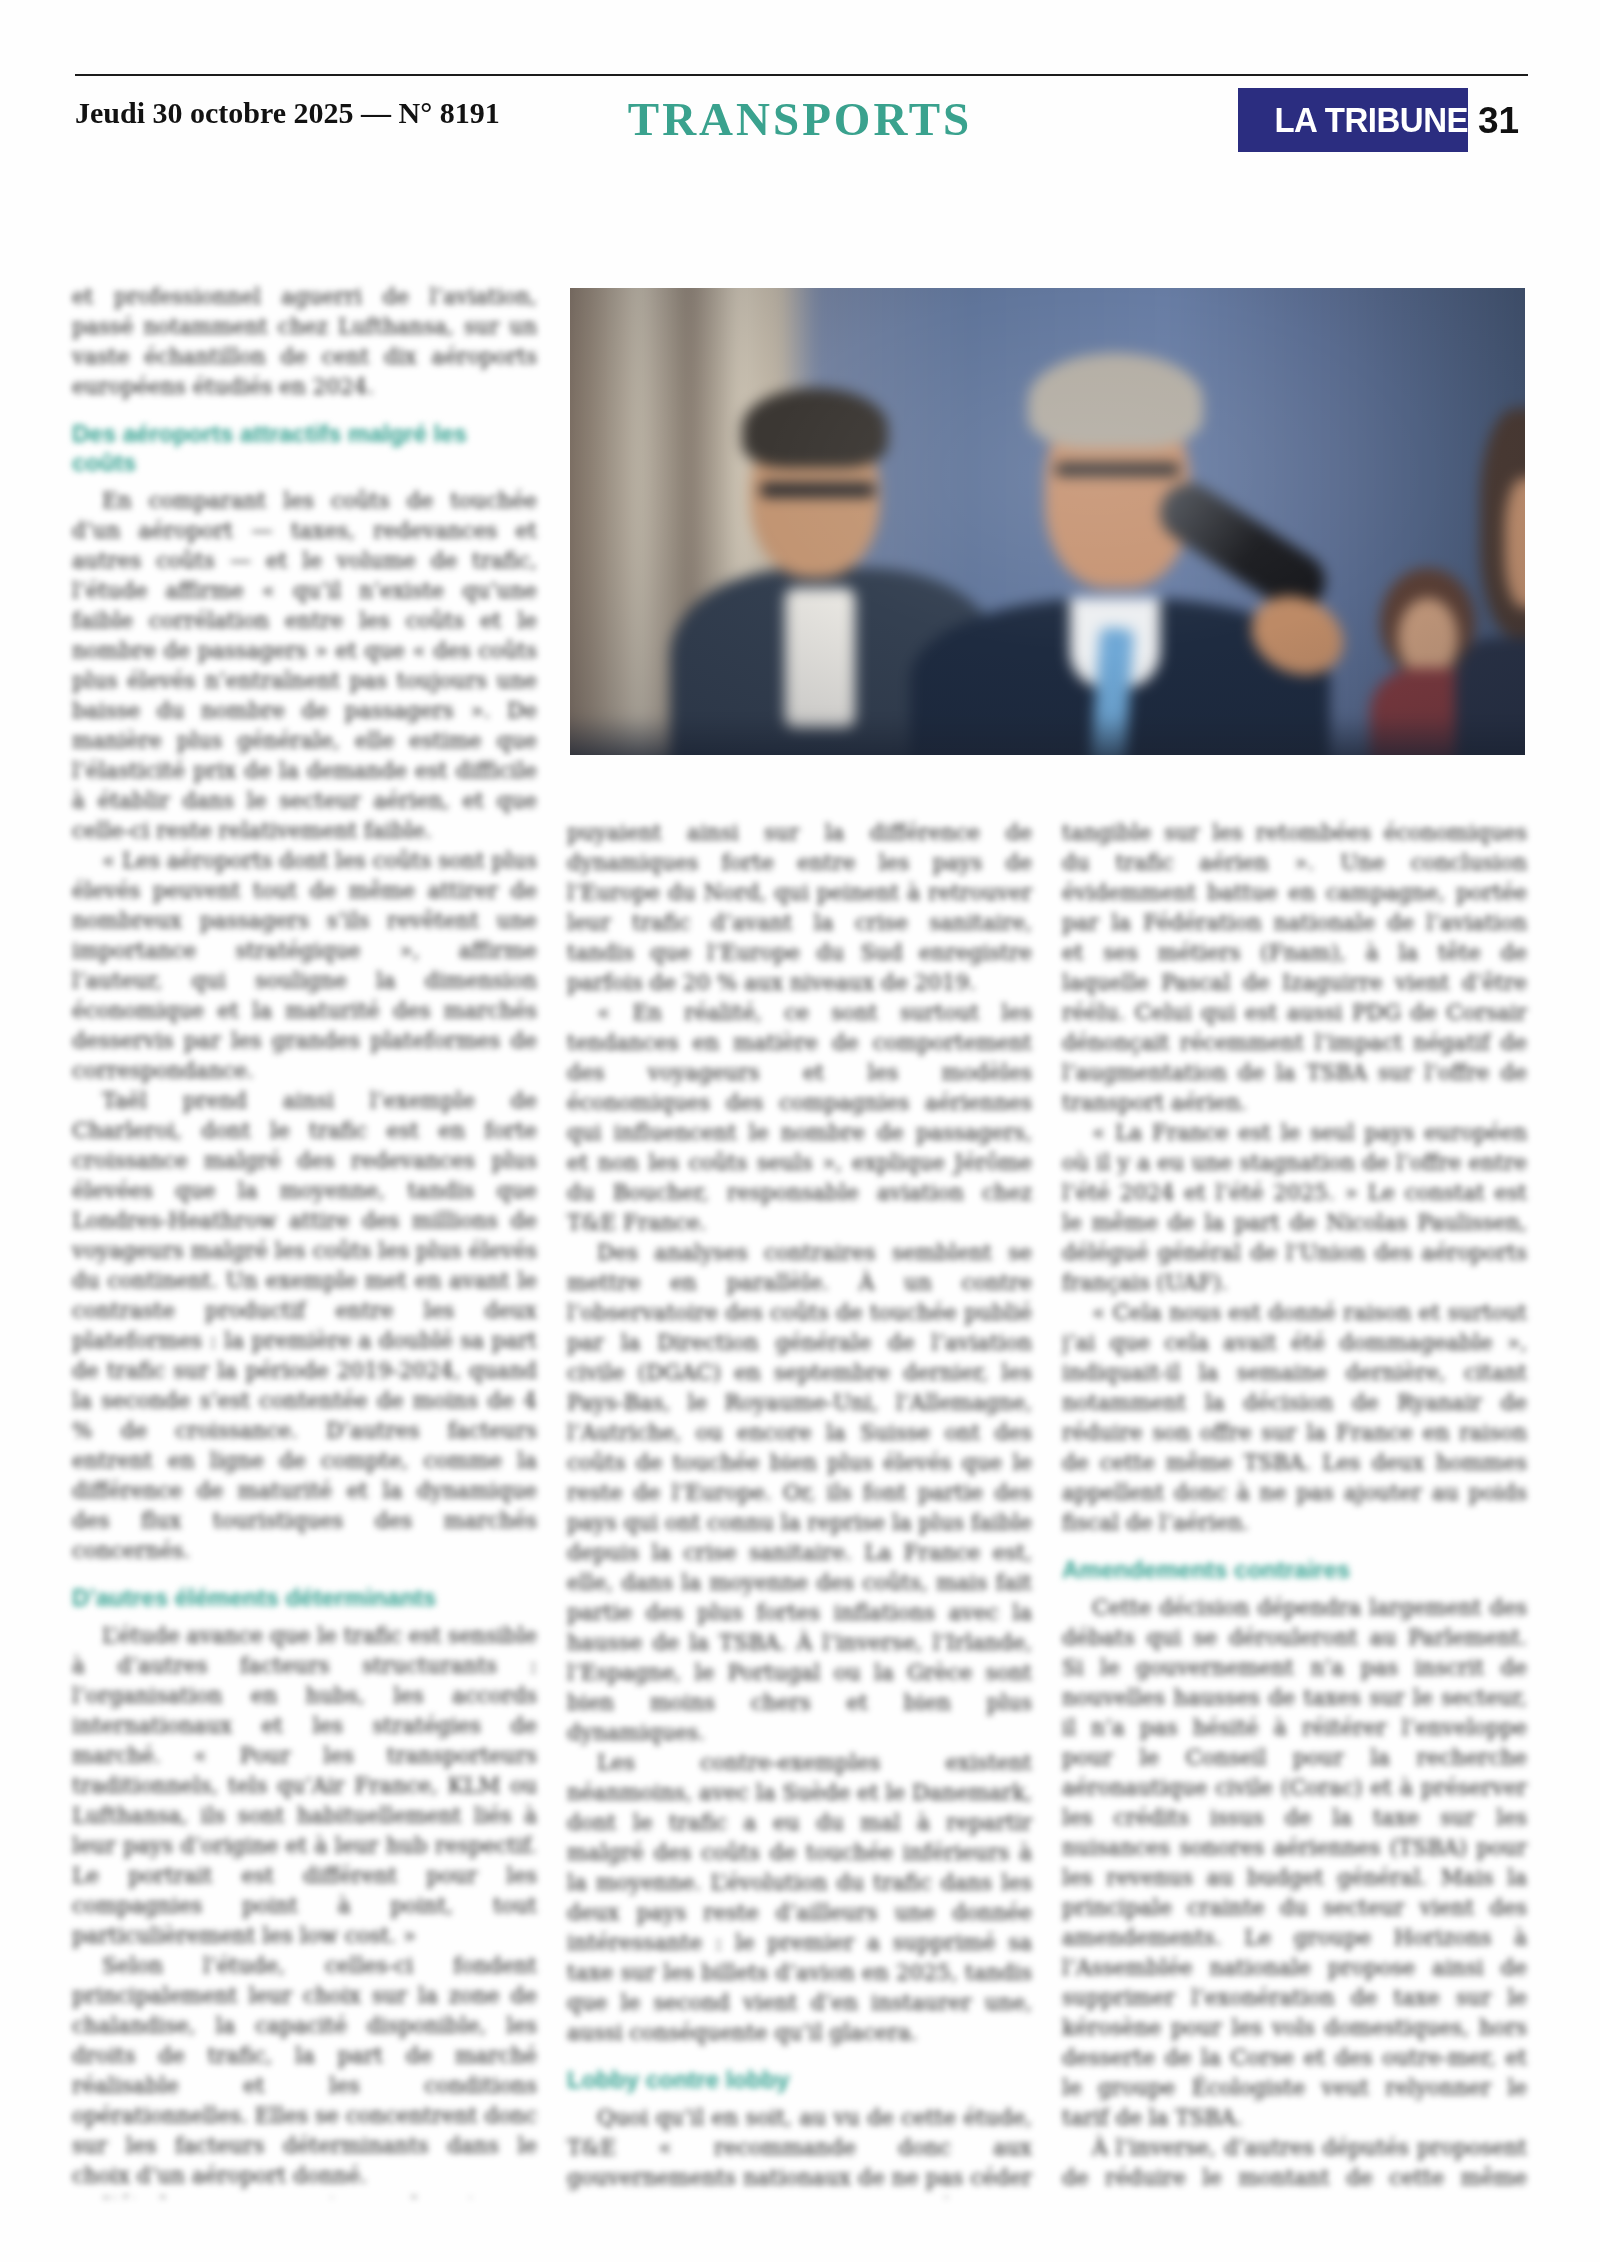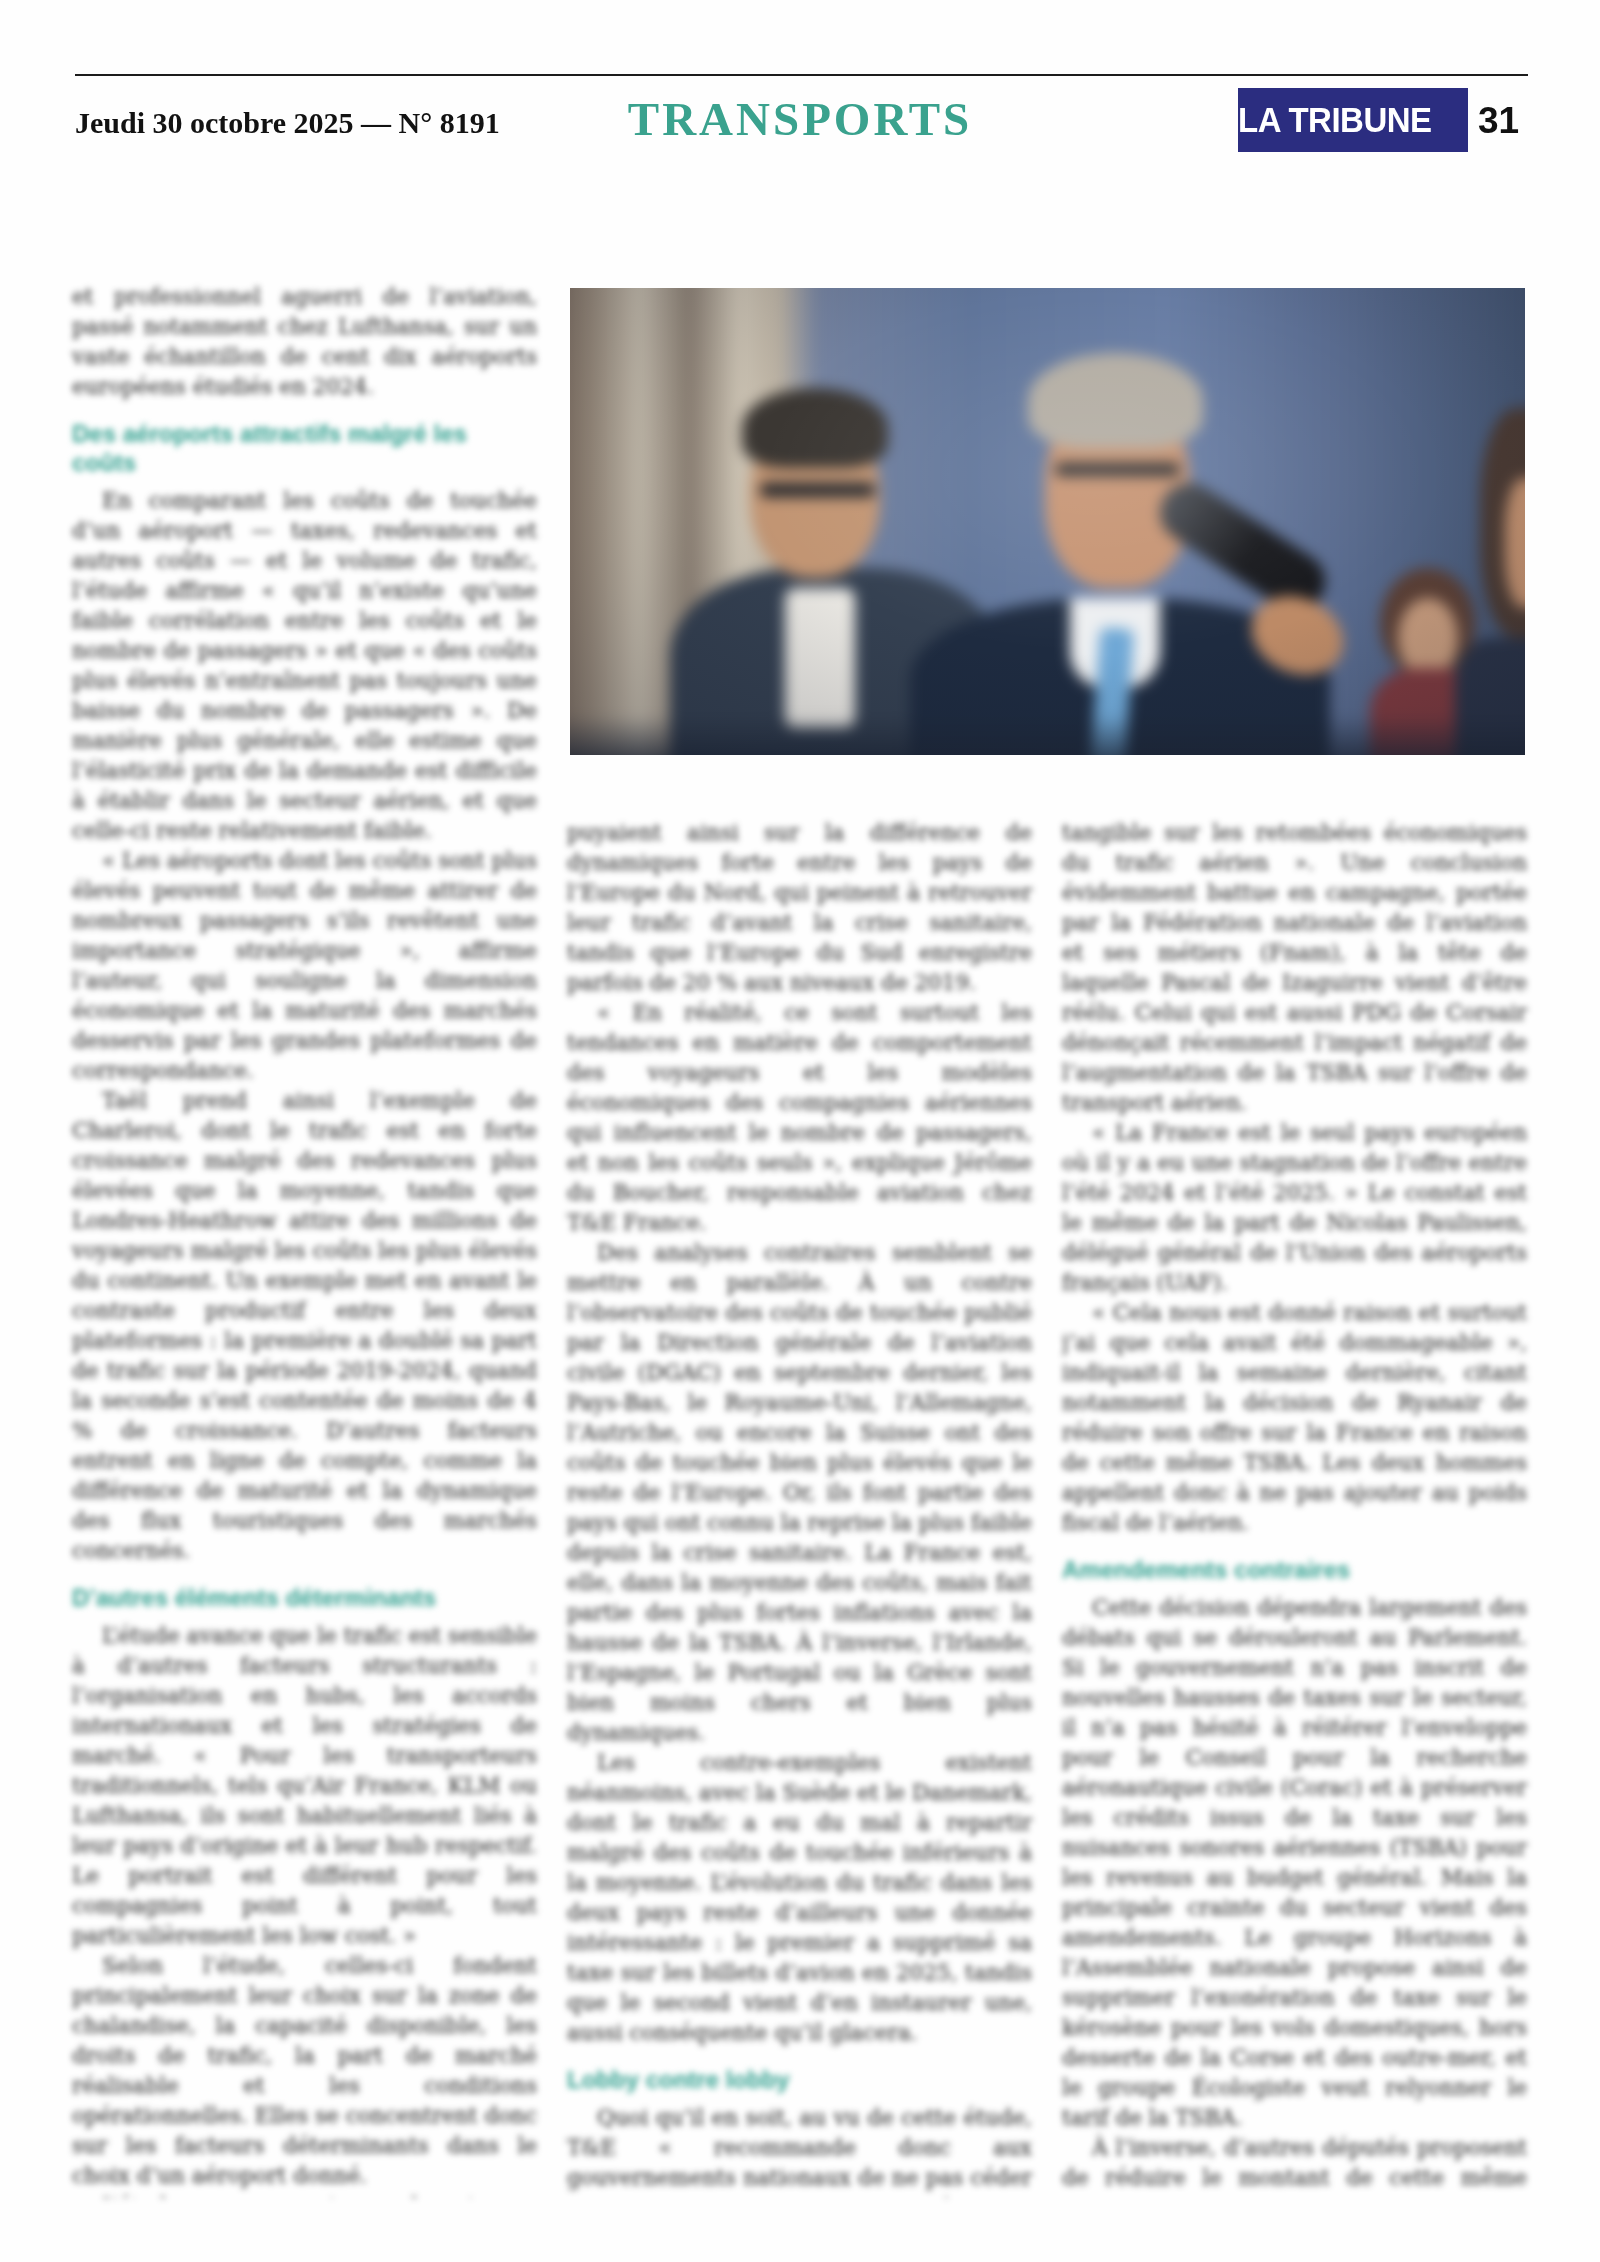--- a/index.html
+++ b/index.html
@@ -2,27 +2,27 @@
 <html><head>
 <meta charset="utf-8">
 <style>
   html,body{margin:0;padding:0;background:#e8e8e8;}
   .page{
     position:relative; width:1600px; height:2262px; background:#fefefe;
     font-family:"Liberation Serif", serif; overflow:hidden;
   }
   
   .rule{position:absolute; left:75px; top:74px; width:1453px; height:2px; background:#1c1c1c;}
-  .date{position:absolute; left:75px; top:106px; font-family:"Liberation Serif",serif;
+  .date{position:absolute; left:75px; top:96px; font-family:"Liberation Serif",serif;
         font-weight:700; font-size:30px; color:#121212; letter-spacing:0px;}
   .section-title{position:absolute; left:72px; top:92px; width:1456px; text-align:center;
         font-family:"Liberation Serif",serif; font-weight:700; font-size:47px;
         letter-spacing:3px; color:#3aa28e;}
   .brand{position:absolute; left:1238px; top:88px; width:230px; height:64px;
-        background:#2b2d80; display:flex; align-items:center; justify-content:flex-start;}
+        background:#2b2d80; display:flex; align-items:center; justify-content:flex-end;}
   .brand span{color:#ffffff; font-family:"Liberation Sans",sans-serif; font-weight:700;
         font-size:33px; letter-spacing:-0.5px; transform:scaleY(1.08);}
   .pagenum{position:absolute; left:1478px; top:100px; width:60px; 
         font-family:"Liberation Sans",sans-serif; font-weight:700; font-size:37px; color:#111;}
   
   .photo{position:absolute; left:570px; top:288px; width:955px; height:467px;
         overflow:hidden; background:#5d7294;}
   .photo-art{position:absolute; left:-20px; top:-20px; right:-20px; bottom:-20px;
         filter:blur(7px);}
   .shape{position:absolute;}

